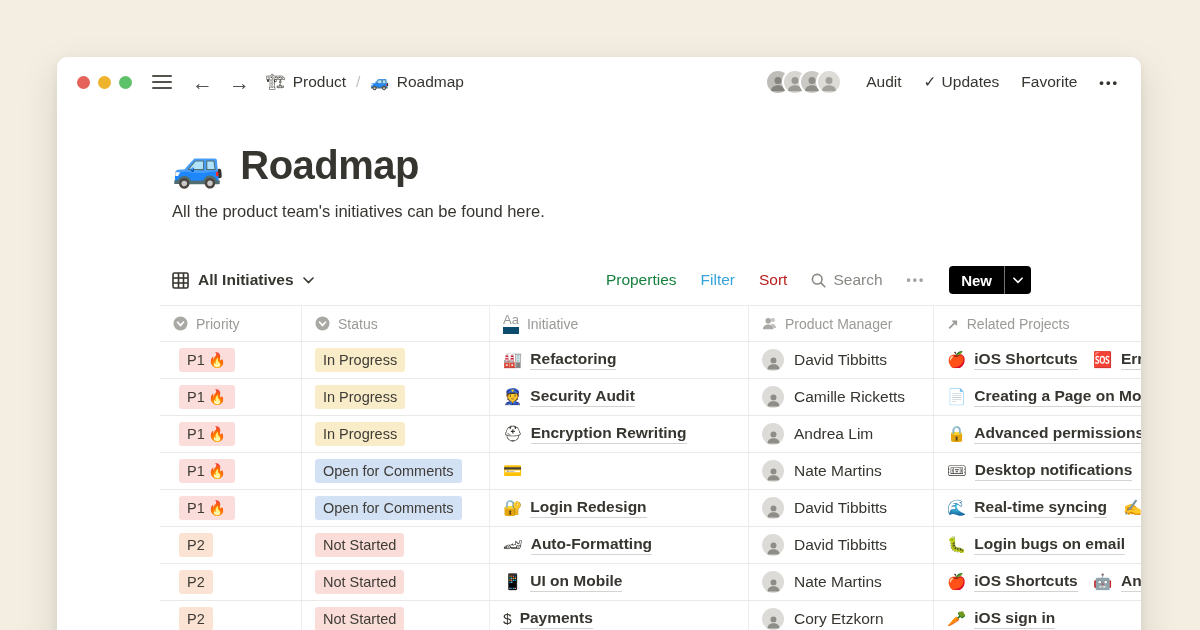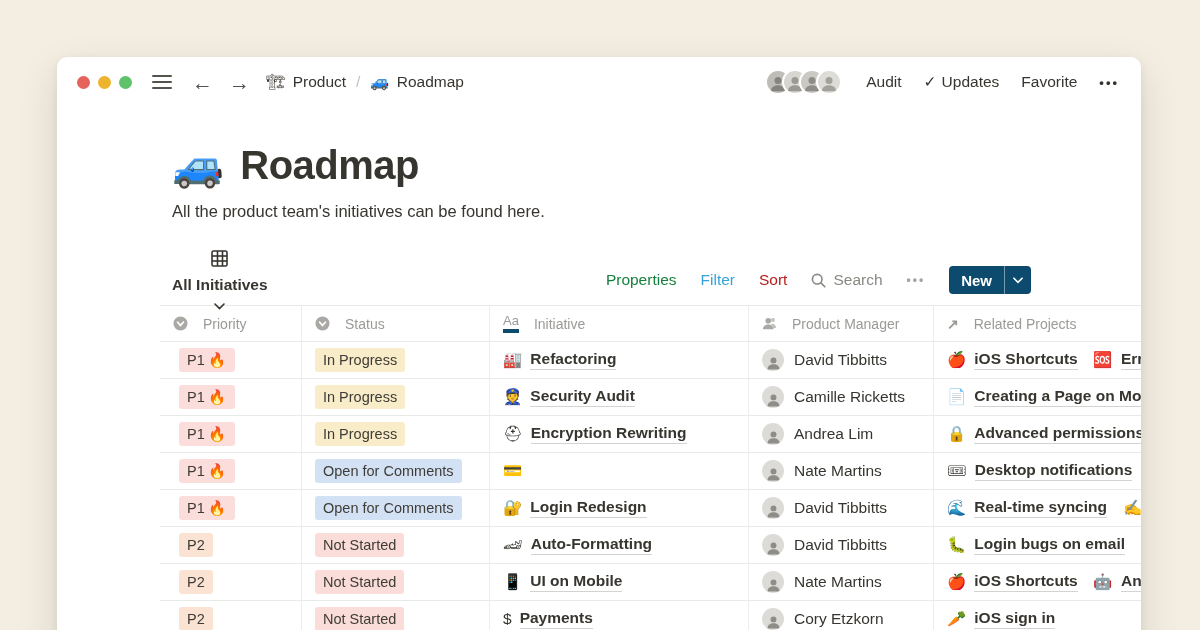--- a/index.html
+++ b/index.html
@@ -31,51 +31,51 @@
 
   
   .page-header { margin:36px 0 0 115px; }
   .title-row { display:flex; align-items:center; gap:16px; }
   .title-emoji { font-size:42px; line-height:1; }
   .page-title { font-size:40px; font-weight:700; color:#37352F; letter-spacing:-0.5px; }
   .page-subtitle { margin-top:14px; font-size:16.5px; color:#37352F; }
 
   
   .view-bar { display:flex; align-items:center; margin:44px 110px 0 115px; height:30px; }
-  .view-left { display:flex; align-items:center; gap:9px; font-size:15.5px; font-weight:700; color:#37352F;flex-direction:column; }
+  .view-left { display:flex; align-items:center; gap:9px; font-size:15.5px; font-weight:700; color:#37352F; }
   .view-left svg { display:block; }
   .view-right { margin-left:auto; display:flex; align-items:center; gap:24px; font-size:15.5px; }
   .vb-gray { color:#15803d; }
   .vb-blue { font-weight:400; }
   .search-item { display:flex; align-items:center; gap:7px; color:#8A8883; }
   .vb-dots { font-size:12px; letter-spacing:2px; color:#A5A39E; font-weight:bold; }
   .new-btn { display:flex; align-items:stretch; height:28px; border-radius:4px; overflow:hidden; color:#fff; }
   .new-btn-label { display:flex; align-items:center; padding:0 12px; font-size:15px; font-weight:700; }
   .new-btn-caret { display:flex; align-items:center; padding:0 8px; border-left:1px solid rgba(255,255,255,.45); }
 
   
   .table { margin:10px 0 0 103px; width:981px; font-size:15.5px; color:#37352F; }
   .thead, .trow { display:grid; grid-template-columns:142px 188px 259px 185px 1fr; }
   .thead { height:37px; border-top:1px solid #E9E9E7; border-bottom:1px solid #E9E9E7; color:#9B9A97; font-size:14px; }
-  .hcell { display:flex; align-items:center; gap:15px; padding:0 8px 0 13px; border-right:1px solid #EDEDEB; }
+  .hcell { display:flex; align-items:center; gap:8px; padding:0 8px 0 13px; border-right:1px solid #EDEDEB; }
   .hcell:last-child { border-right:none; }
   .trow { height:37px; border-bottom:1px solid #E9E9E7; }
   .cell { display:flex; align-items:center; padding:0 8px 0 13px; border-right:1px solid #EDEDEB; overflow:hidden; white-space:nowrap; }
   .cell:last-child { border-right:none; }
   .tag { display:inline-block; padding:3px 8px; border-radius:3px; font-size:14.5px; color:#3F3C37; line-height:1.25; }
   .c-priority .tag { margin-left:6px; }
   .page-link { display:inline-flex; align-items:center; gap:8px; cursor:pointer; }
   .link-text { font-weight:700; color:#37352F; border-bottom:1.5px solid rgba(55,53,47,.22); padding-bottom:1px; }
   .link-text:empty { border-bottom:none; }
   .c-related { gap:16px; }
   .row-avatar { width:22px; height:22px; border-radius:50%; background:#DDDBD7; overflow:hidden; flex:0 0 auto;
                 display:flex; align-items:flex-end; justify-content:center; margin-right:10px; }
   .row-avatar svg { width:17px; height:17px; }
   .person-name { color:#37352F; }
-  .aa-icon { font-size:13px; border-bottom:4px solid #0c4a6e; line-height:1.1; }
+  .aa-icon { font-size:13px; border-bottom:7px solid #0c4a6e; line-height:1.1; }
   .rel-icon { font-size:14px; font-weight:bold; color:#9B9A97; }
 </style>
 </head>
 <body>
 
 <div class="stage" style="background: rgb(244, 238, 226);">
   <div class="window">
 
     <div class="topbar">
       <div class="lights">
@@ -170,21 +170,21 @@
         <span class="vb-blue" style="color: rgb(53, 163, 217);">Filter</span>
         <span class="vb-blue" style="color: #b91c1c;">Sort</span>
         <span class="search-item">
           <svg width="15" height="15" viewBox="0 0 15 15">
               <circle cx="6.2" cy="6.2" r="4.8" fill="none" stroke="#8A8883" stroke-width="1.6"></circle>
               <line x1="9.9" y1="9.9" x2="13.8" y2="13.8" stroke="#8A8883" stroke-width="1.6" stroke-linecap="round"></line>
             </svg>
           <span>Search</span>
         </span>
         <span class="vb-dots">•••</span>
-        <span class="new-btn" style="background: #0c4a6e;">
+        <span class="new-btn" style="background: #000000;">
           <span class="new-btn-label">New</span>
           <span class="new-btn-caret">
             <svg width="10" height="7" viewBox="0 0 11 7">
                 <polyline points="1,1 5.5,5.5 10,1" fill="none" stroke="#fff" stroke-width="1.8" stroke-linecap="round"></polyline>
               </svg>
           </span>
         </span>
       </div>
     </div>
 

